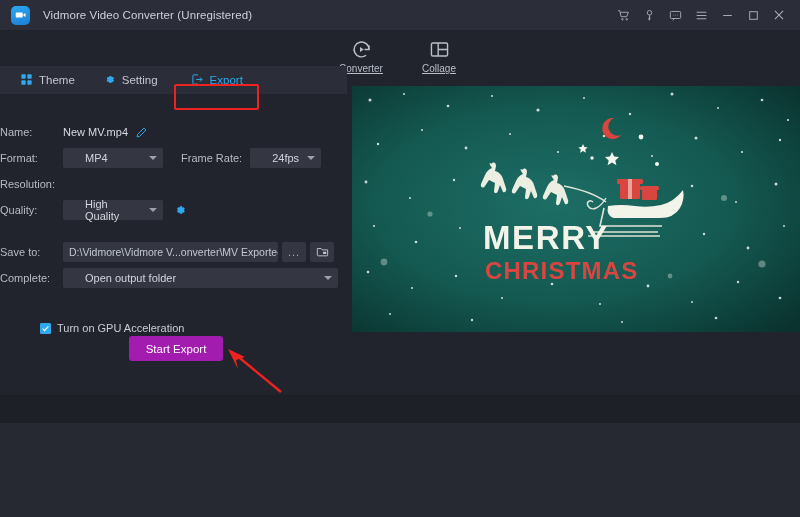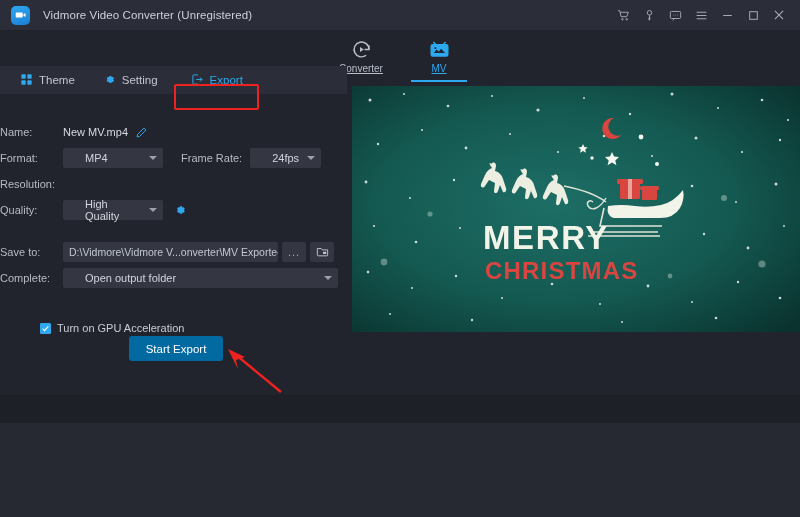--- a/index.html
+++ b/index.html
@@ -94,21 +94,21 @@
     overflow:hidden; white-space:nowrap;
   }
   .sqbtn {
     width:24px; height:20px; background:#343742; border-radius:2px; margin-left:4px;
     display:flex; align-items:center; justify-content:center; cursor:pointer; color:#a6abb7;
     font-size:11px; letter-spacing:1px;
   }
   .sqbtn svg { width:13px; height:13px; }
   .startexport-big {
     position:absolute; left:129px; top:336px; width:94px; height:25px;
-    background:#0369a1; border-radius:3px; color:#fff; font-size:11.5px;
+    background:#a21caf; border-radius:3px; color:#fff; font-size:11.5px;
     display:flex; align-items:center; justify-content:center; cursor:pointer;
   }
   .redarrow { position:absolute; left:225px; top:348px; width:60px; height:46px; pointer-events:none; }
 
   
   .preview { position:absolute; left:352px; top:86px; width:450px; height:246px; overflow:hidden; background:#0d2b2a; }
   .preview svg { display:block; }
   .pctrl { position:absolute; left:350px; top:332px; width:450px; height:58px; background:#22242d; }
 
   
@@ -180,31 +180,28 @@
     <div class="navtab">
       <span class="ic">
         <svg viewBox="0 0 24 24" fill="none" stroke="#b9bec9" stroke-width="1.6">
             <path d="M20.5 12a8.5 8.5 0 10-3.2 6.6"></path>
             <path d="M20.5 7v5h-5"></path>
             <path d="M10.3 9.2l4.4 2.8-4.4 2.8z" fill="#b9bec9" stroke="none"></path>
           </svg>
       </span>
       <span class="lb">Converter</span>
     </div>
-    <div class="navtab active">
+    <div class="navtab">
       <span class="ic">
-        <svg viewBox="0 0 24 24" fill="none" stroke="#2ea8f0" stroke-width="1.6">
-            <path d="M5 3.5l3 3M19 3.5l-3 3"></path>
-            <rect x="2.5" y="6.5" width="19" height="13" rx="1.8" fill="#2ea8f0" stroke="#2ea8f0"></rect>
-            <path d="M5.5 16l3.3-4 2.4 2.6 2.6-3.4 4.7 4.8z" fill="#22242d" stroke="none"></path>
-            <circle cx="7.3" cy="10.2" r="1.1" fill="#22242d" stroke="none"></circle>
-          </svg>
-      </span>
-      <span class="lb">MV</span>
-      <span class="und"></span>
+        <svg viewBox="0 0 24 24" fill="none" stroke="#b9bec9" stroke-width="1.6">
+            <rect x="2.8" y="4.5" width="18.4" height="15" rx="1.6"></rect>
+            <path d="M10.5 4.5v15M10.5 12h10.7"></path>
+          </svg>
+      </span>
+      <span class="lb">Collage</span>
     </div>
   </div>
 
   <div class="subbar">
     <div class="subtab" id="st-theme">
       <span>
         <svg viewBox="0 0 24 24" fill="#2ea8f0">
             <rect x="2.5" y="2.5" width="8" height="8" rx="1.6"></rect>
             <rect x="13.5" y="2.5" width="8" height="8" rx="1.6"></rect>
             <rect x="2.5" y="13.5" width="8" height="8" rx="1.6"></rect>

